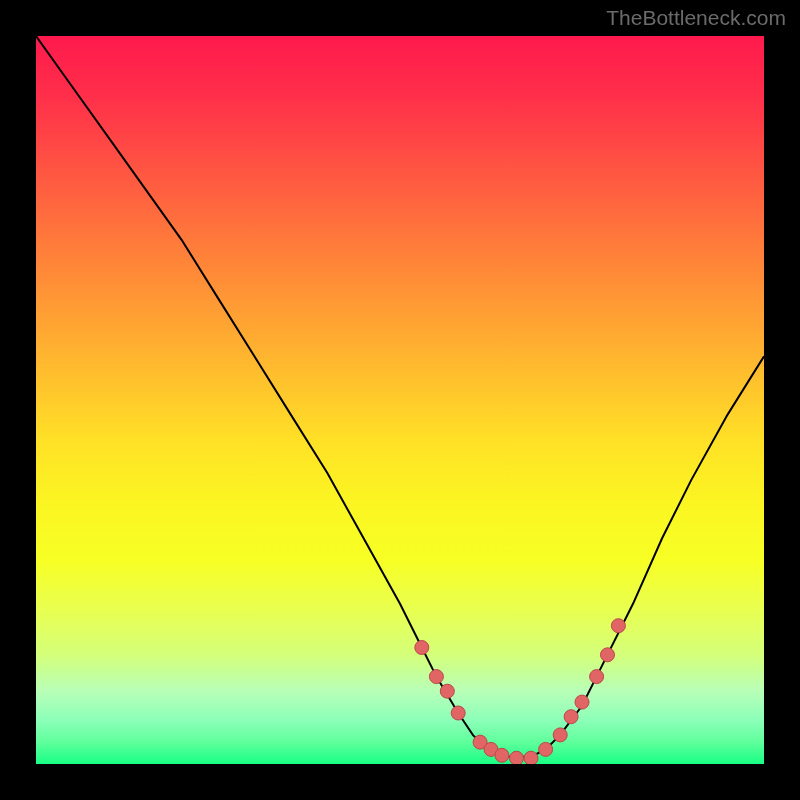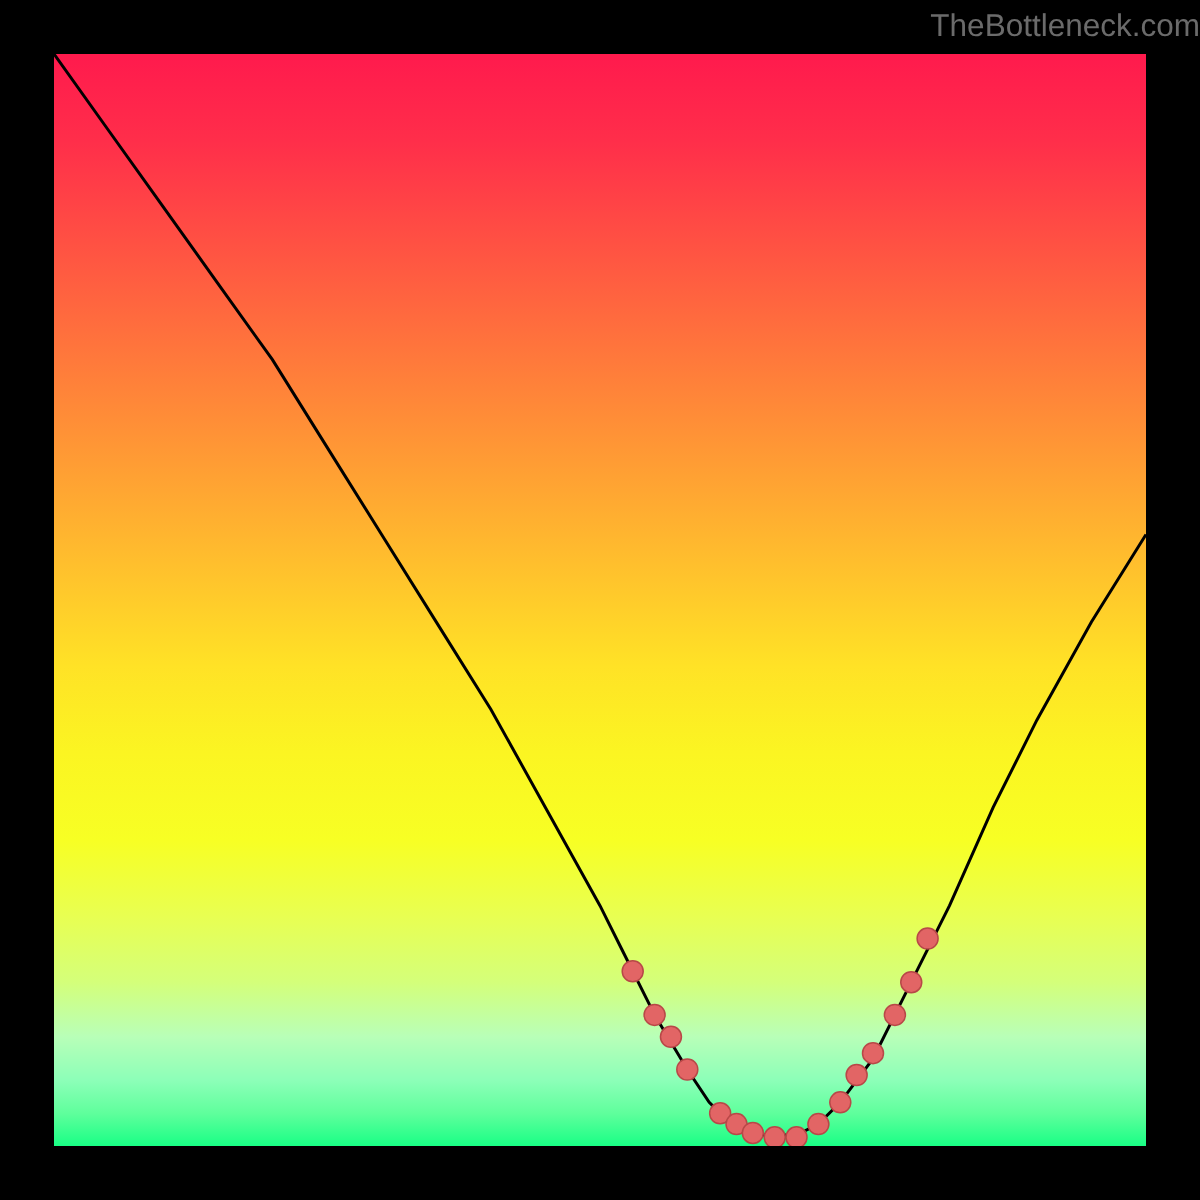--- a/index.html
+++ b/index.html
@@ -6,21 +6,21 @@
   body {
     width: 800px;
     height: 800px;
     background: #000;
     position: relative;
     font-family: Arial, sans-serif;
   }
   .watermark {
     position: absolute;
     top: 6px;
-    right: 0;
+    right: 14px;
     color: #6b6b6b;
     font-size: 21px;
     font-weight: 400;
     z-index: 10;
   }
   .chart-container {
     position: absolute;
     left: 36px;
     top: 36px;
     width: 728px;

